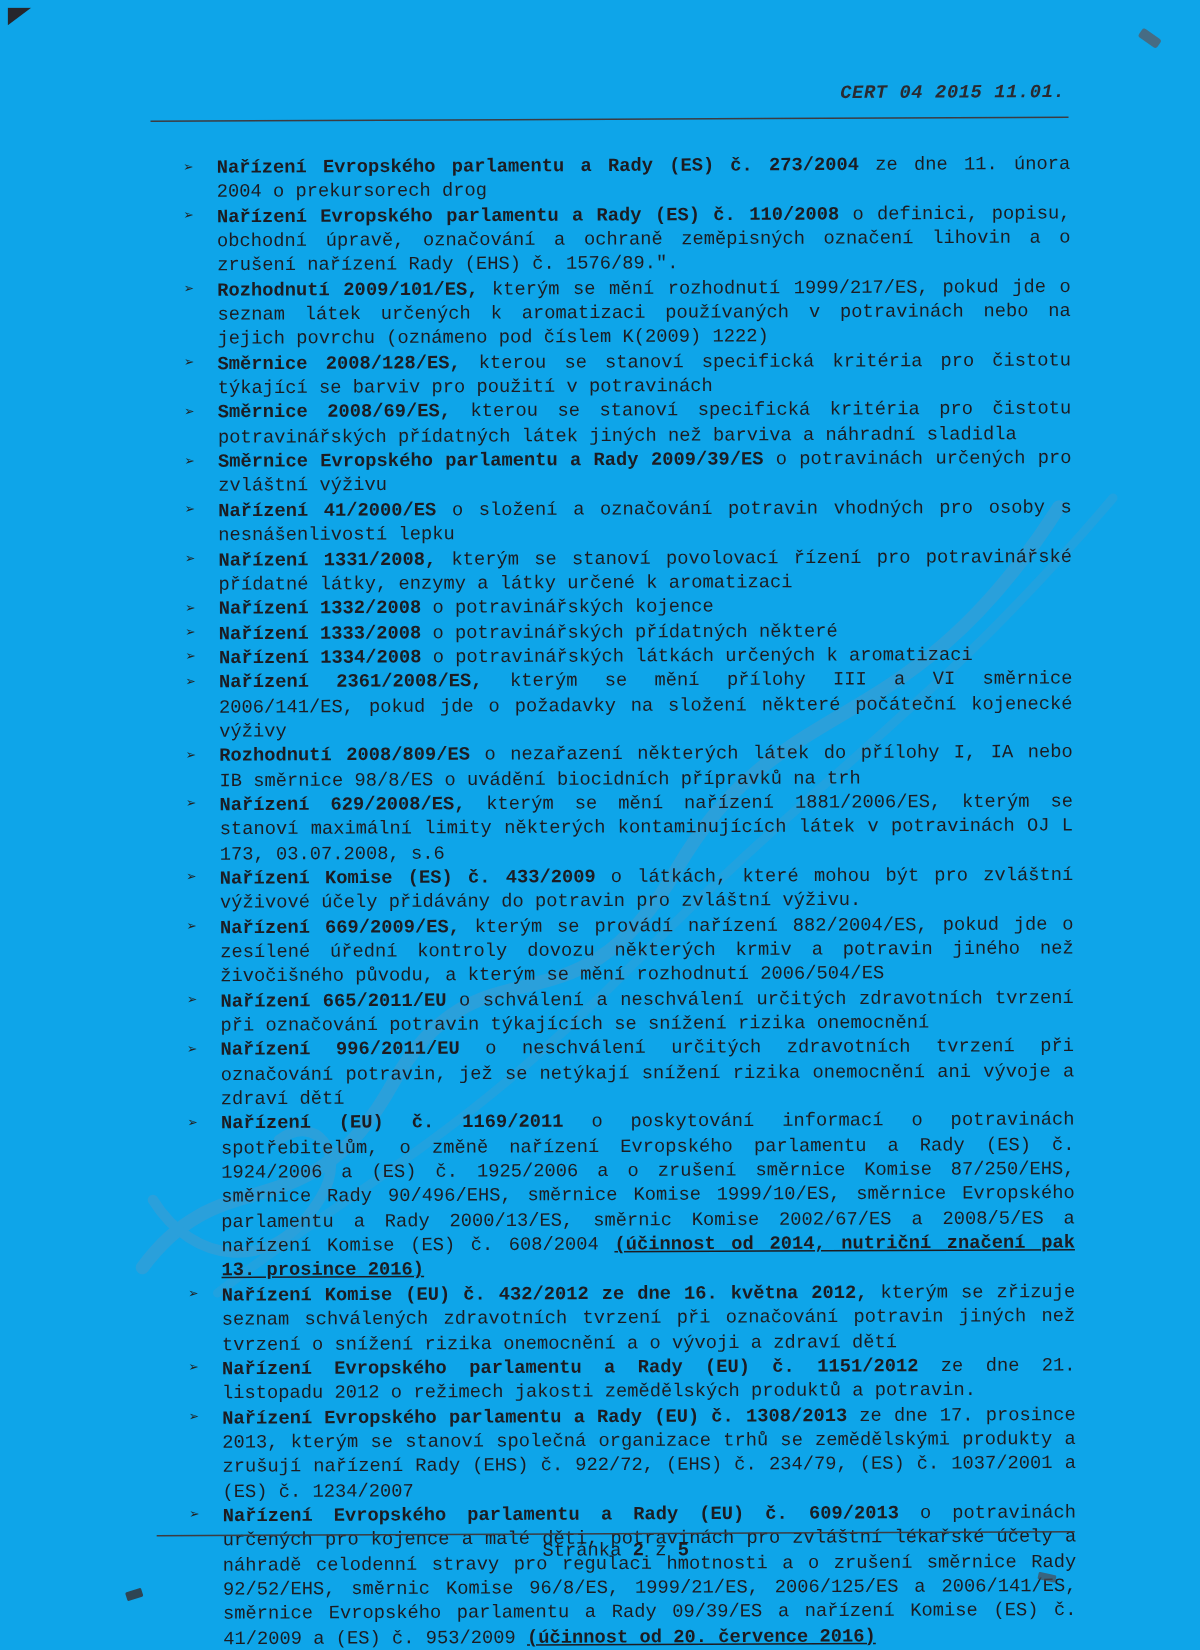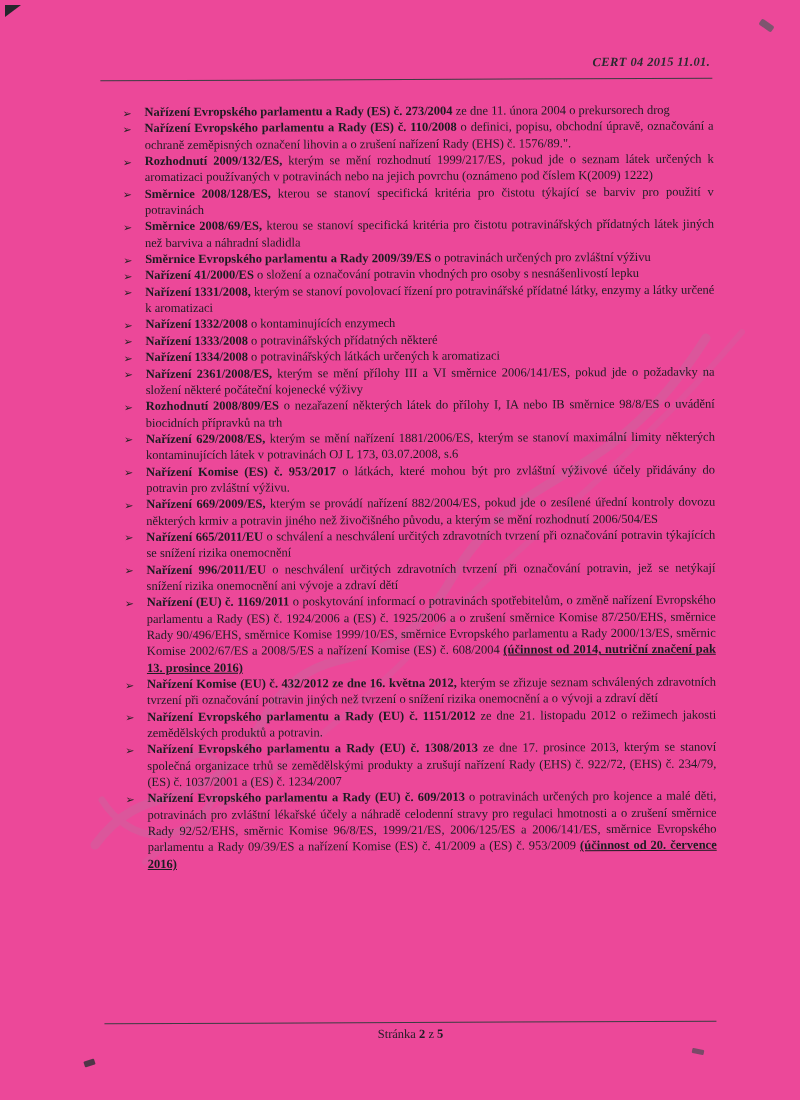--- a/index.html
+++ b/index.html
@@ -2,21 +2,21 @@
 <html><head>
 <meta charset="utf-8">
 <style>
   html,body{margin:0;padding:0;}
   body{
     width:800px;height:1100px;position:relative;overflow:hidden;
     background:#fbfbf9;
     font-family:"Liberation Serif","DejaVu Serif",serif;
     color:#1c1c22;
   }
-  .page{position:absolute;inset:0;background:#ec4899;}
+  .page{position:absolute;inset:0;background:#0ea5e9;font-family:Liberation Mono, monospace;}
   .tilt{transform:rotate(-0.25deg);transform-origin:50% 50%;}
 
   .doc-code{
     position:absolute;top:56px;left:100px;width:610px;
     text-align:right;font-style:italic;font-weight:bold;
     font-size:12.5px;letter-spacing:0.4px;color:#2a2a30;
   }
   .header-rule{position:absolute;top:79px;left:100px;width:612px;border-top:1.5px solid #3c3c42;}
 
   .content{
@@ -55,33 +55,33 @@
     </g>
   </svg>
 
   <div class="tilt">
     <div class="doc-code">CERT  04 2015 11.01.</div>
     <div class="header-rule"></div>
 
     <div class="content">
         <div class="item"><span class="bullet">➢</span><span><span class="b">Nařízení Evropského parlamentu a Rady (ES) č. 273/2004</span><span> ze dne 11. února 2004 o prekursorech drog</span></span></div>
         <div class="item"><span class="bullet">➢</span><span><span class="b">Nařízení Evropského parlamentu a Rady (ES) č. 110/2008</span><span> o definici, popisu, obchodní úpravě, označování a ochraně zeměpisných označení lihovin a o zrušení nařízení Rady (EHS) č. 1576/89.".</span></span></div>
-        <div class="item"><span class="bullet">➢</span><span><span class="b">Rozhodnutí 2009/132/ES,</span><span> kterým se mění rozhodnutí 1999/217/ES, pokud jde o seznam látek určených k aromatizaci používaných v potravinách nebo na jejich povrchu (oznámeno pod číslem K(2009) 1222)</span></span></div>
+        <div class="item"><span class="bullet">➢</span><span><span class="b">Rozhodnutí 2009/101/ES,</span><span> kterým se mění rozhodnutí 1999/217/ES, pokud jde o seznam látek určených k aromatizaci používaných v potravinách nebo na jejich povrchu (oznámeno pod číslem K(2009) 1222)</span></span></div>
         <div class="item"><span class="bullet">➢</span><span><span class="b">Směrnice 2008/128/ES,</span><span> kterou se stanoví specifická kritéria pro čistotu týkající se barviv pro použití v potravinách</span></span></div>
         <div class="item"><span class="bullet">➢</span><span><span class="b">Směrnice 2008/69/ES,</span><span> kterou se stanoví specifická kritéria pro čistotu potravinářských přídatných látek jiných než barviva a náhradní sladidla</span></span></div>
         <div class="item"><span class="bullet">➢</span><span><span class="b">Směrnice Evropského parlamentu a Rady 2009/39/ES</span><span> o potravinách určených pro zvláštní výživu</span></span></div>
         <div class="item"><span class="bullet">➢</span><span><span class="b">Nařízení 41/2000/ES</span><span> o složení a označování potravin vhodných pro osoby s nesnášenlivostí lepku</span></span></div>
         <div class="item"><span class="bullet">➢</span><span><span class="b">Nařízení 1331/2008,</span><span> kterým se stanoví povolovací řízení pro potravinářské přídatné látky, enzymy a látky určené k aromatizaci</span></span></div>
-        <div class="item"><span class="bullet">➢</span><span><span class="b">Nařízení 1332/2008</span><span> o kontaminujících enzymech</span></span></div>
+        <div class="item"><span class="bullet">➢</span><span><span class="b">Nařízení 1332/2008</span><span> o potravinářských kojence</span></span></div>
         <div class="item"><span class="bullet">➢</span><span><span class="b">Nařízení 1333/2008</span><span> o potravinářských přídatných některé</span></span></div>
         <div class="item"><span class="bullet">➢</span><span><span class="b">Nařízení 1334/2008</span><span> o potravinářských látkách určených k aromatizaci</span></span></div>
         <div class="item"><span class="bullet">➢</span><span><span class="b">Nařízení 2361/2008/ES,</span><span> kterým se mění přílohy III a VI směrnice 2006/141/ES, pokud jde o požadavky na složení některé počáteční kojenecké výživy</span></span></div>
         <div class="item"><span class="bullet">➢</span><span><span class="b">Rozhodnutí 2008/809/ES</span><span> o nezařazení některých látek do přílohy I, IA nebo IB směrnice 98/8/ES o uvádění biocidních přípravků na trh</span></span></div>
         <div class="item"><span class="bullet">➢</span><span><span class="b">Nařízení 629/2008/ES,</span><span> kterým se mění nařízení 1881/2006/ES, kterým se stanoví maximální limity některých kontaminujících látek v potravinách  OJ L 173, 03.07.2008, s.6</span></span></div>
-        <div class="item"><span class="bullet">➢</span><span><span class="b">Nařízení Komise (ES) č. 953/2017</span><span> o látkách, které mohou být pro zvláštní výživové účely přidávány do potravin pro zvláštní výživu.</span></span></div>
+        <div class="item"><span class="bullet">➢</span><span><span class="b">Nařízení Komise (ES) č. 433/2009</span><span> o látkách, které mohou být pro zvláštní výživové účely přidávány do potravin pro zvláštní výživu.</span></span></div>
         <div class="item"><span class="bullet">➢</span><span><span class="b">Nařízení 669/2009/ES,</span><span> kterým se provádí nařízení 882/2004/ES, pokud jde o zesílené úřední kontroly dovozu některých krmiv a potravin jiného než živočišného původu, a kterým se mění rozhodnutí 2006/504/ES</span></span></div>
         <div class="item"><span class="bullet">➢</span><span><span class="b">Nařízení 665/2011/EU</span><span> o schválení a neschválení určitých zdravotních tvrzení při označování potravin týkajících se snížení rizika onemocnění</span></span></div>
         <div class="item"><span class="bullet">➢</span><span><span class="b">Nařízení 996/2011/EU</span><span> o neschválení určitých zdravotních tvrzení při označování potravin, jež se netýkají snížení rizika onemocnění ani vývoje a zdraví dětí</span></span></div>
         <div class="item"><span class="bullet">➢</span><span><span class="b">Nařízení (EU) č. 1169/2011</span><span> o poskytování informací o potravinách spotřebitelům, o změně nařízení Evropského parlamentu a Rady (ES) č. 1924/2006 a (ES) č. 1925/2006 a o zrušení směrnice Komise 87/250/EHS, směrnice Rady 90/496/EHS, směrnice Komise 1999/10/ES, směrnice Evropského parlamentu a Rady 2000/13/ES, směrnic Komise 2002/67/ES a 2008/5/ES a nařízení Komise (ES) č. 608/2004 </span><span class="b u">(účinnost od 2014, nutriční značení pak 13. prosince 2016)</span></span></div>
         <div class="item"><span class="bullet">➢</span><span><span class="b">Nařízení Komise (EU) č. 432/2012  ze dne 16. května 2012,</span><span> kterým se zřizuje seznam schválených zdravotních tvrzení při označování potravin jiných než tvrzení o snížení rizika onemocnění a o vývoji a zdraví dětí</span></span></div>
         <div class="item"><span class="bullet">➢</span><span><span class="b">Nařízení Evropského parlamentu a Rady (EU) č. 1151/2012</span><span> ze dne 21. listopadu 2012 o režimech jakosti zemědělských produktů a potravin.</span></span></div>
         <div class="item"><span class="bullet">➢</span><span><span class="b">Nařízení Evropského parlamentu a Rady (EU) č. 1308/2013</span><span> ze dne 17. prosince 2013, kterým se stanoví společná organizace trhů se zemědělskými produkty a zrušují nařízení Rady (EHS) č. 922/72, (EHS) č. 234/79, (ES) č. 1037/2001 a (ES) č. 1234/2007</span></span></div>
         <div class="item"><span class="bullet">➢</span><span><span class="b">Nařízení Evropského parlamentu a Rady (EU) č. 609/2013</span><span> o potravinách určených pro kojence a malé děti, potravinách pro zvláštní lékařské účely a náhradě celodenní stravy pro regulaci hmotnosti a o zrušení směrnice Rady 92/52/EHS, směrnic Komise 96/8/ES, 1999/21/ES, 2006/125/ES a 2006/141/ES, směrnice Evropského parlamentu a Rady 09/39/ES a nařízení Komise (ES) č. 41/2009 a (ES) č. 953/2009 </span><span class="b u">(účinnost od 20. července 2016)</span></span></div>
       </div>
 

